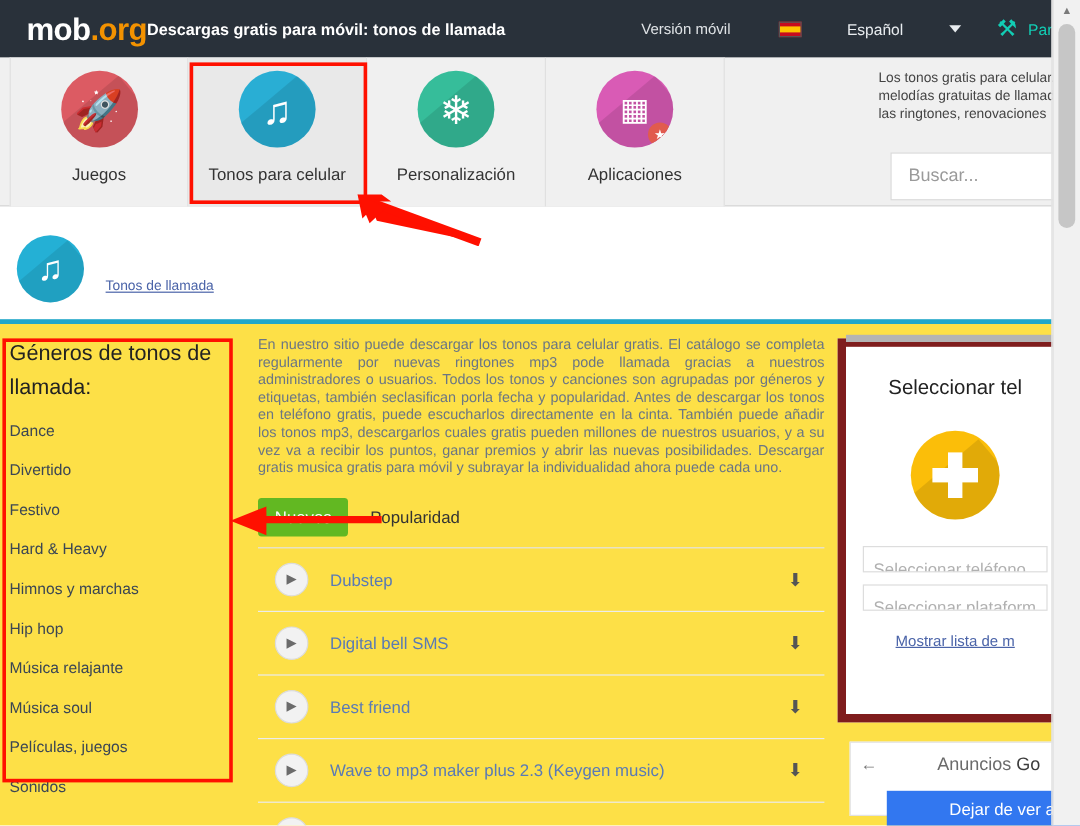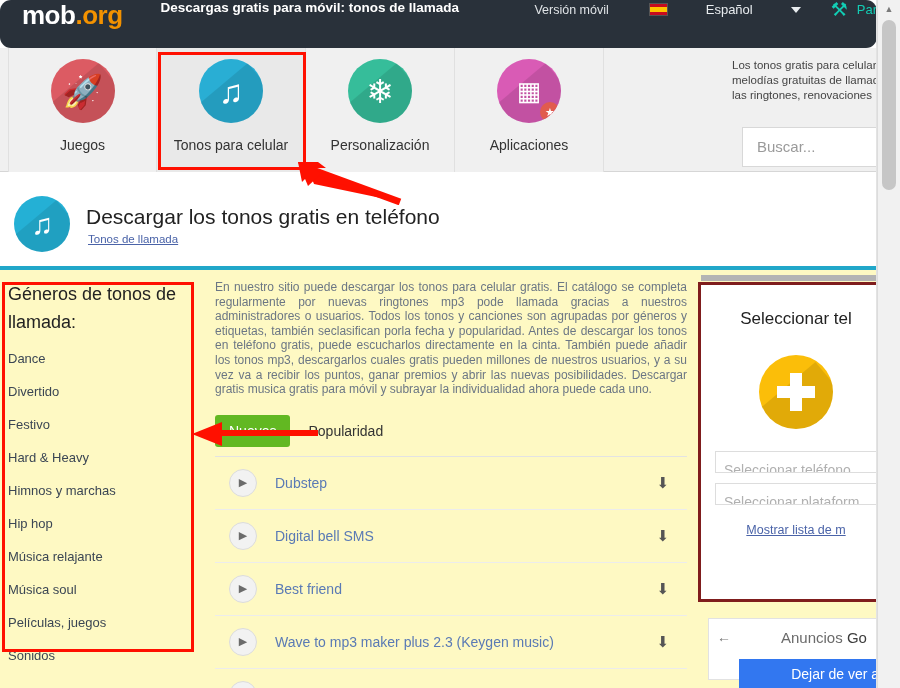--- a/index.html
+++ b/index.html
@@ -7,27 +7,27 @@
     width: 900px; height: 688px;
     font-family: "Liberation Sans", sans-serif;
     background: #ffffff;
     overflow: hidden;
   }
   .page { position: relative; width: 900px; height: 688px; background: #fff; }
 
   
   .topbar {
     position: absolute; left: 0; top: 0; width: 877px; height: 48px;
-    background: #29313a; display: flex; align-items: flex-start; border-radius: 11px;
+    background: #29313a; display: flex; align-items: center;
   }
   .logo { margin-left: 22px; font-size: 26px; font-weight: bold; letter-spacing: -0.5px; color: #ffffff; }
   .logo .dot { color: #f39200; }
   .logo .org { color: #f39200; }
   .topbar-title {
-    margin-left: 38px; color: #ffffff; font-size: 13.5px; font-weight: bold;
+    color: #ffffff; font-size: 13.5px; font-weight: bold;
     white-space: nowrap;
   }
   .top-right { margin-left: auto; display: flex; align-items: center; gap: 0; padding-right: 0; }
   .top-link { color: #dfe3e6; font-size: 12.5px; white-space: nowrap; }
   .lang { display: flex; align-items: center; margin-left: 40px; gap: 30px; }
   .flag {
     width: 19px; height: 13px; border: 1px solid #555; position: relative; background: #c60b1e;
     display: inline-block; margin-right: 8px; flex: none;
   }
   .flag:after {
@@ -104,21 +104,21 @@
   }
   .pagehead .bigcirc span { position: relative; z-index: 2; }
   .pagehead h1 { position: absolute; left: 86px; top: 25px; font-size: 21px; font-weight: normal; color: #222; }
   .pagehead .crumb {
     position: absolute; left: 88px; top: 53px; font-size: 11.5px; color: #4a63a8;
     text-decoration: underline;
   }
   .tealrule { position: absolute; left: 0; top: 266px; width: 877px; height: 4px; background: #21a7c9; }
 
   
-  .body { position: absolute; left: 0; top: 270px; width: 877px; bottom: 0; background: #fef9c3; }
+  .body { position: absolute; left: 0; top: 270px; width: 877px; bottom: 0; background: #fde047; }
 
   
   .sidebar { position: absolute; left: 8px; top: 10px; width: 186px; }
   .sidebar h2 { font-size: 18px; font-weight: normal; color: #222; line-height: 28px; margin-bottom: 6px; }
   .sidebar ul { list-style: none; }
   .sidebar li { font-size: 13px; color: #3b4654; padding: 9px 0 9px 0; }
   .hl-side {
     position: absolute; left: 2px; top: 282px; width: 192px; height: 370px;
     border: 3px solid #ff1000; pointer-events: none; z-index: 30;
   }
@@ -139,21 +139,21 @@
   .play {
     width: 28px; height: 28px; border-radius: 50%; background: #f2f2f2; border: 1px solid #dcdcdc;
     display: flex; align-items: center; justify-content: center; color: #6b6b6b; font-size: 11px; flex: none;
   }
   .row .name { margin-left: 18px; font-size: 14px; color: #5a7ab5; }
   .row .dl { margin-left: auto; color: #555; font-size: 15px; }
 
   
   .rightpanel {
     position: absolute; left: 698px; top: 12px; width: 196px; height: 320px;
-    background: #fff; border: 3px solid #7f1d1d;
+    background: #fff; border: 7px solid #7f1d1d;
   }
   .rightpanel .barTop { position: absolute; left: 0; right: 0; top: -10px; height: 6px; background: #b4b4b4; }
   .rightpanel h3 { text-align: center; font-size: 17px; font-weight: normal; color: #222; margin-top: 24px; }
   .plus {
     width: 74px; height: 74px; border-radius: 50%; background: #fbbe09; margin: 26px auto 0;
     position: relative; overflow: hidden; color: #fff;
   }
   .plus:before {
     content: ""; position: absolute; left: 50%; top: 50%; width: 38px; height: 12px;
     background: #fff; transform: translate(-50%,-50%); z-index: 3;
@@ -262,21 +262,20 @@
     </div>
   </div>
 
   <div class="promo">Los tonos gratis para celular. D melodías gratuitas de llamada de las ringtones, renovaciones</div>
   <div class="searchbox">Buscar...</div>
 
   <div class="pagehead">
     <div class="bigcirc">
         <span>♫</span>
       </div>
-    <h1>Descargar los tonos gratis en teléfono</h1>
     <div class="crumb">Tonos de llamada</div>
   </div>
   <div class="tealrule"></div>
 
   <div class="body">
 
     <div class="sidebar">
       <h2>Géneros de tonos de llamada:</h2>
       <ul>
         <li>Dance</li>

